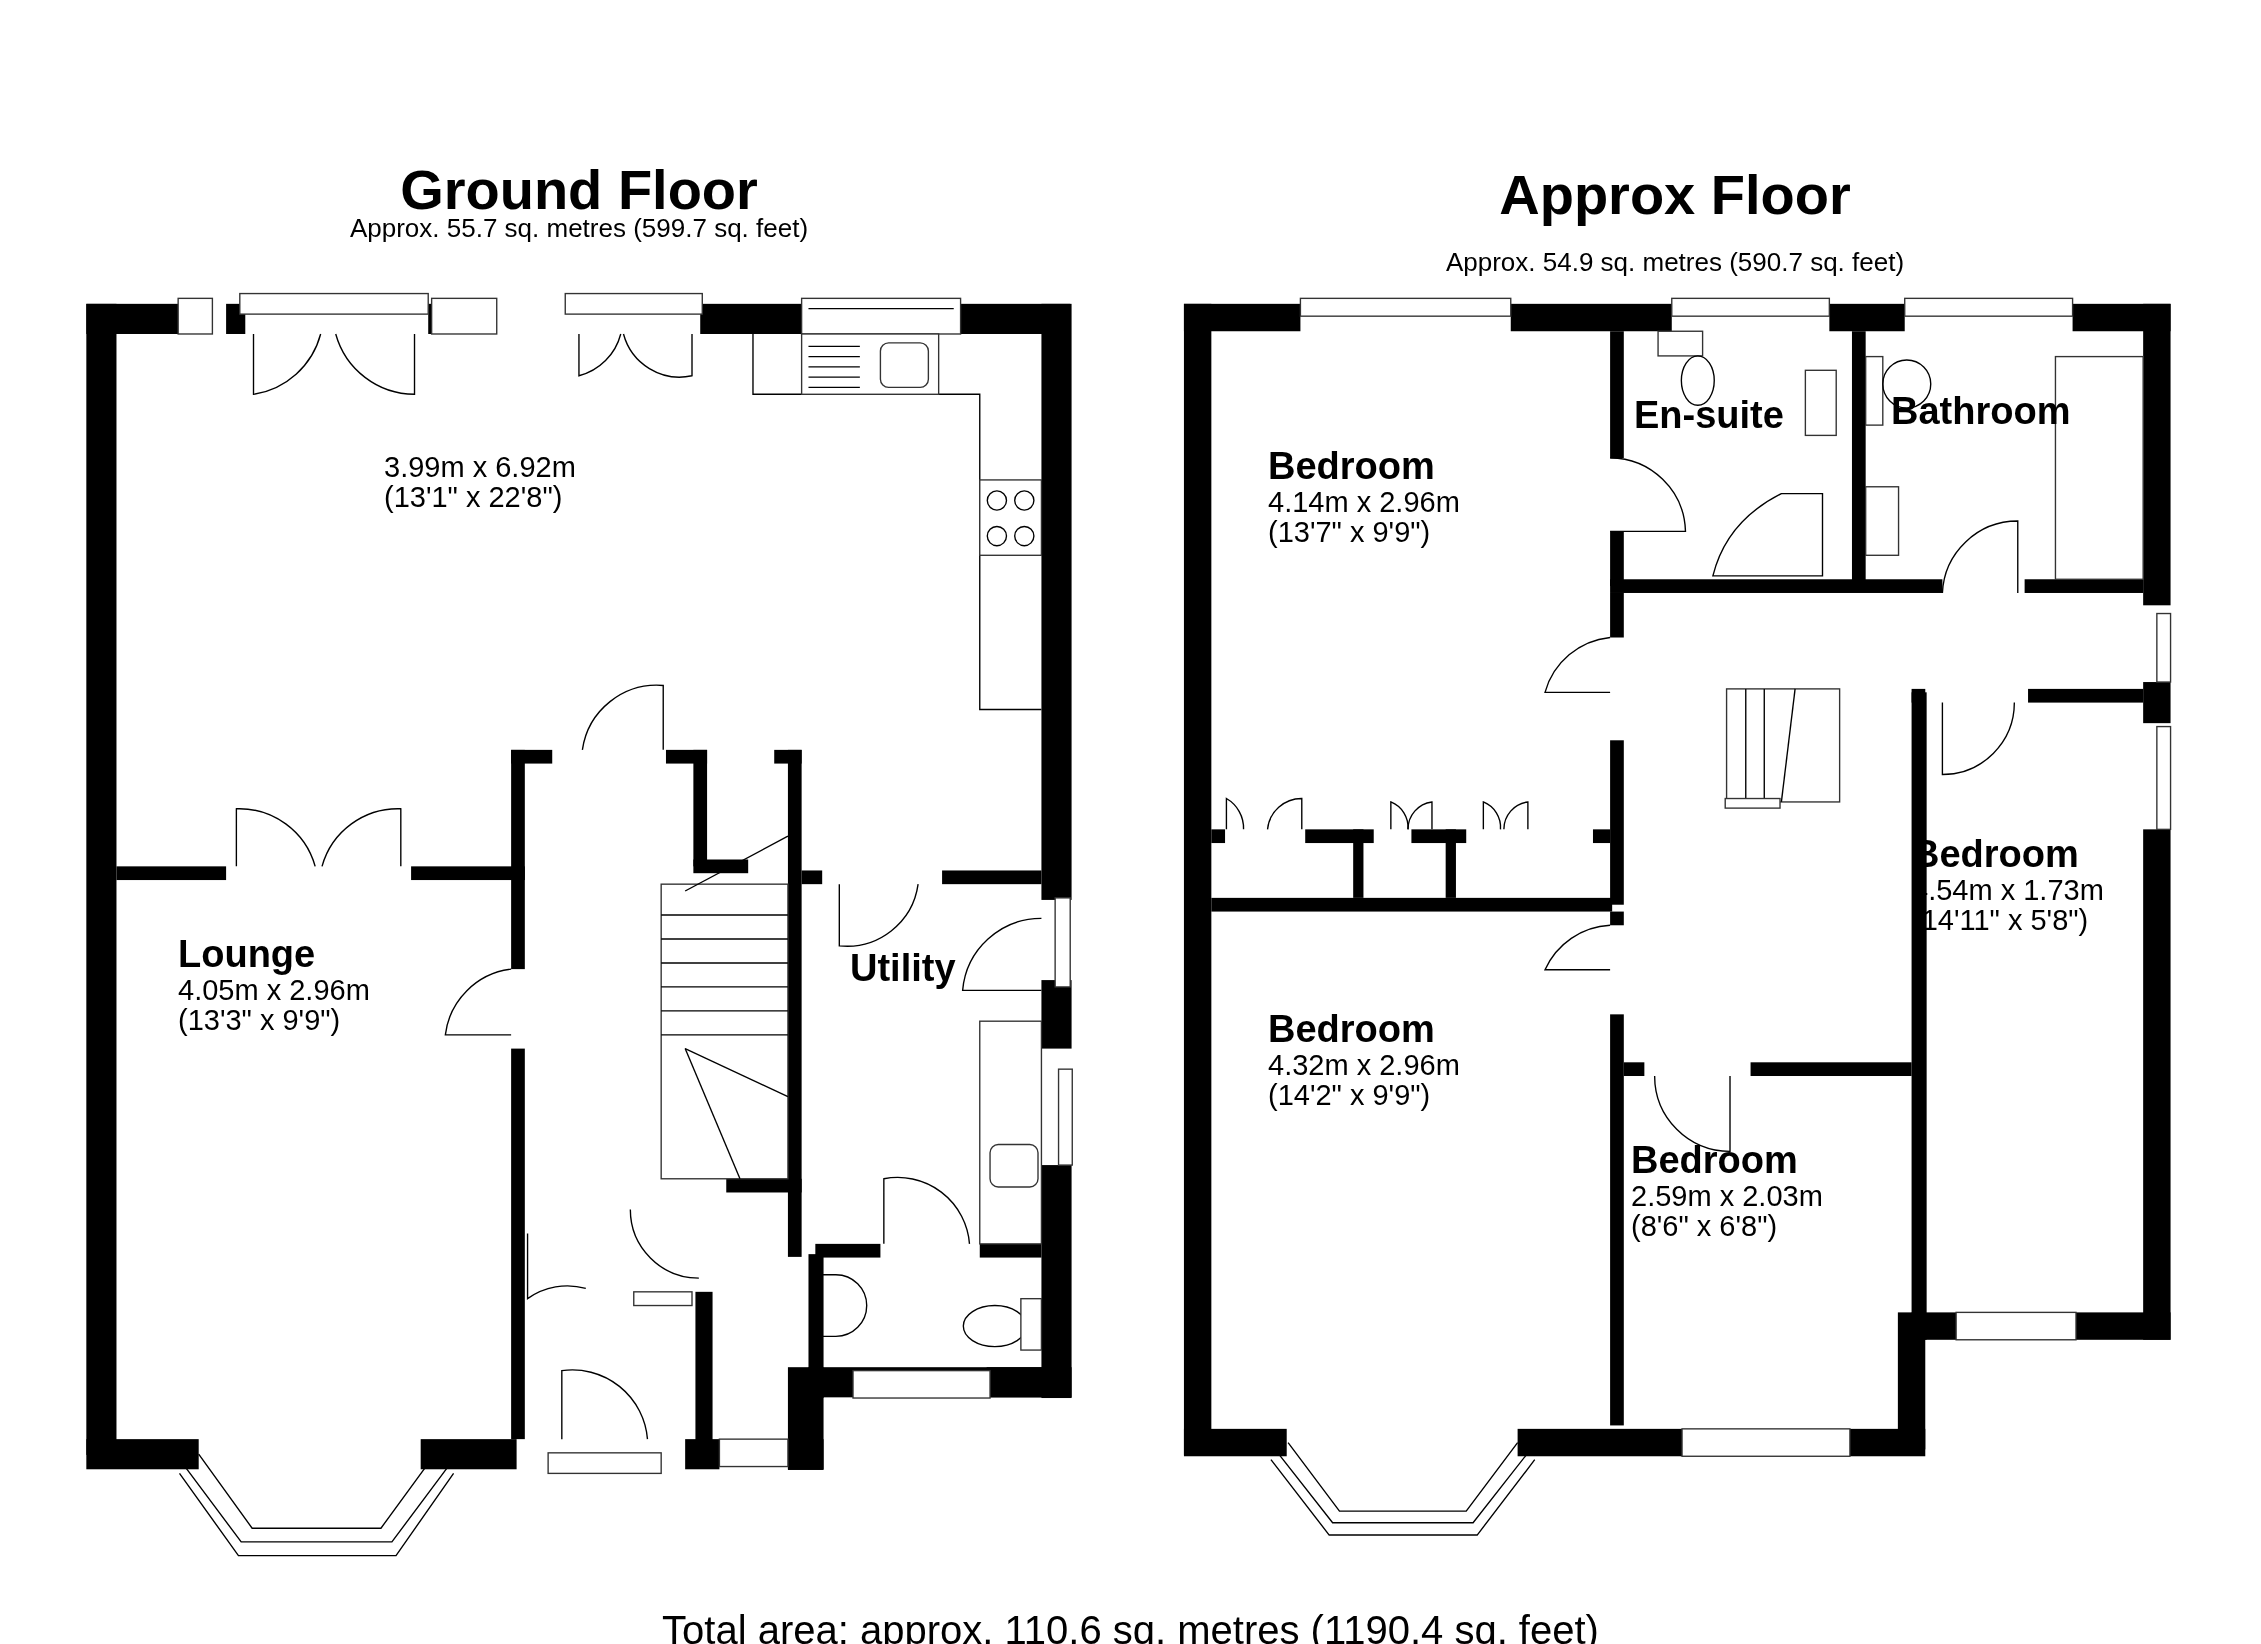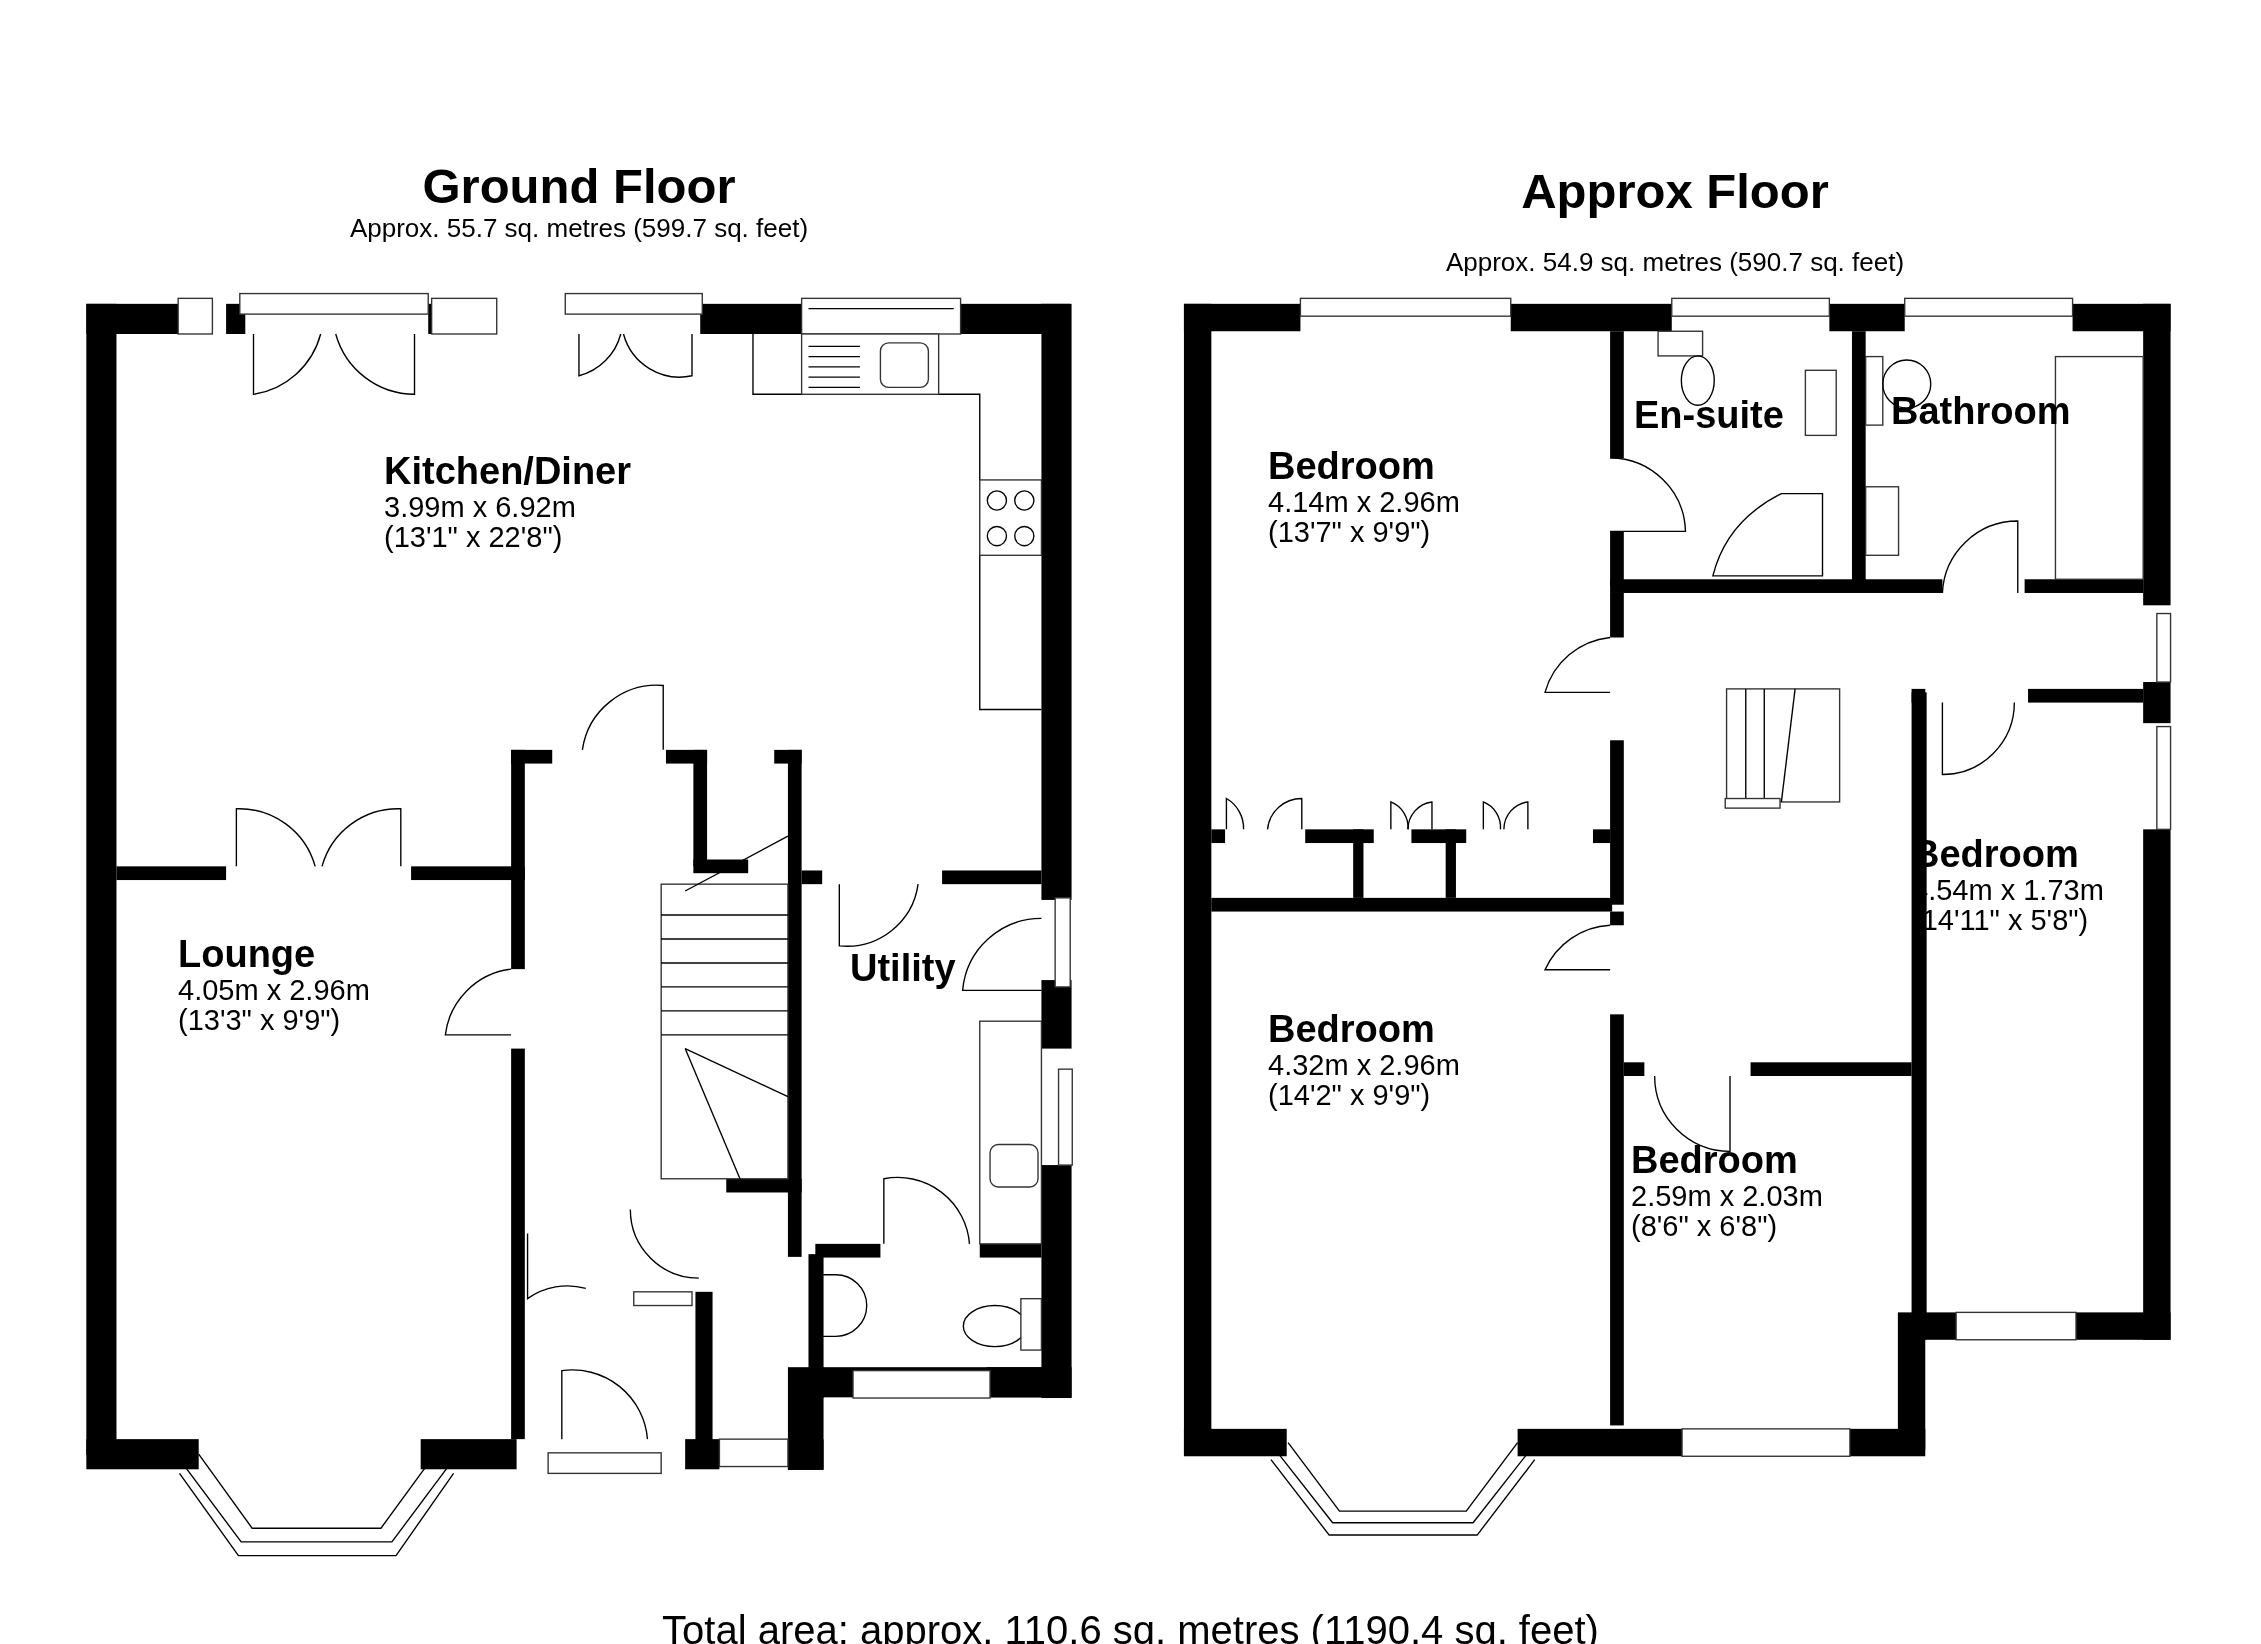--- a/index.html
+++ b/index.html
@@ -1,17 +1,17 @@
 <!DOCTYPE html>
 <html style="font-size:11px"><head>
 <meta charset="utf-8">
 <style>
   html, body { margin: 0; padding: 0; background: #ffffff; }
   body { width: 2261px; height: 1645px; position: relative; overflow: hidden; font-family: "Liberation Sans", sans-serif; color: #000; }
-  .floor-title { position: absolute; text-align: center; font-weight: bold; font-size: 49px; line-height: 1; }
+  .floor-title { position: absolute; text-align: center; font-weight: bold; font-size: 56px; line-height: 1; }
   .floor-area { position: absolute; text-align: center; font-size: 26px; line-height: 1; }
   .room-label { position: absolute; text-align: left; line-height: 1.05; }
   .room-name { font-weight: bold; font-size: 38px; display: block; }
   .room-dim { font-size: 29px; display: block; }
   .total-area { position: absolute; left: 0; width: 2261px; top: 1588px; text-align: center; font-size: 40px; margin-top: 20px; }
   svg.plan { position: absolute; left: 0; top: 0; }
   .wall { fill: #000; }
   .thin { fill: none; stroke: #000; stroke-width: 2; }
   .win { fill: #fff; stroke: #333; stroke-width: 2; }
   .fix { fill: #fff; stroke: #333; stroke-width: 2; }
@@ -225,21 +225,20 @@
   </g>
 </svg>
 
 <div class="floor-title" style="left:329px; width:500px; top:162px;">Ground Floor</div>
 <div class="floor-area" style="left:274px; width:610px; top:215px;">Approx. 55.7 sq. metres (599.7 sq. feet)</div>
 
 <div class="floor-title" style="left:1425px; width:500px; top:167px;">Approx Floor</div>
 <div class="floor-area" style="left:1370px; width:610px; top:221px;margin-top:28px;">Approx. 54.9 sq. metres (590.7 sq. feet)</div>
 
 <div class="room-label" style="left:384px; width:384px; top:452px;">
-  <span class="room-name">Kitchen/Diner</span>
   <span class="room-dim">3.99m x 6.92m</span>
   <span class="room-dim">(13'1" x 22'8")</span>
 </div>
 <div class="room-label" style="left:178px; width:288px; top:935px;">
   <span class="room-name">Lounge</span>
   <span class="room-dim">4.05m x 2.96m</span>
   <span class="room-dim">(13'3" x 9'9")</span>
 </div>
 <div class="room-label" style="left:850px; width:151px; top:949px;">
   <span class="room-name">Utility</span>

